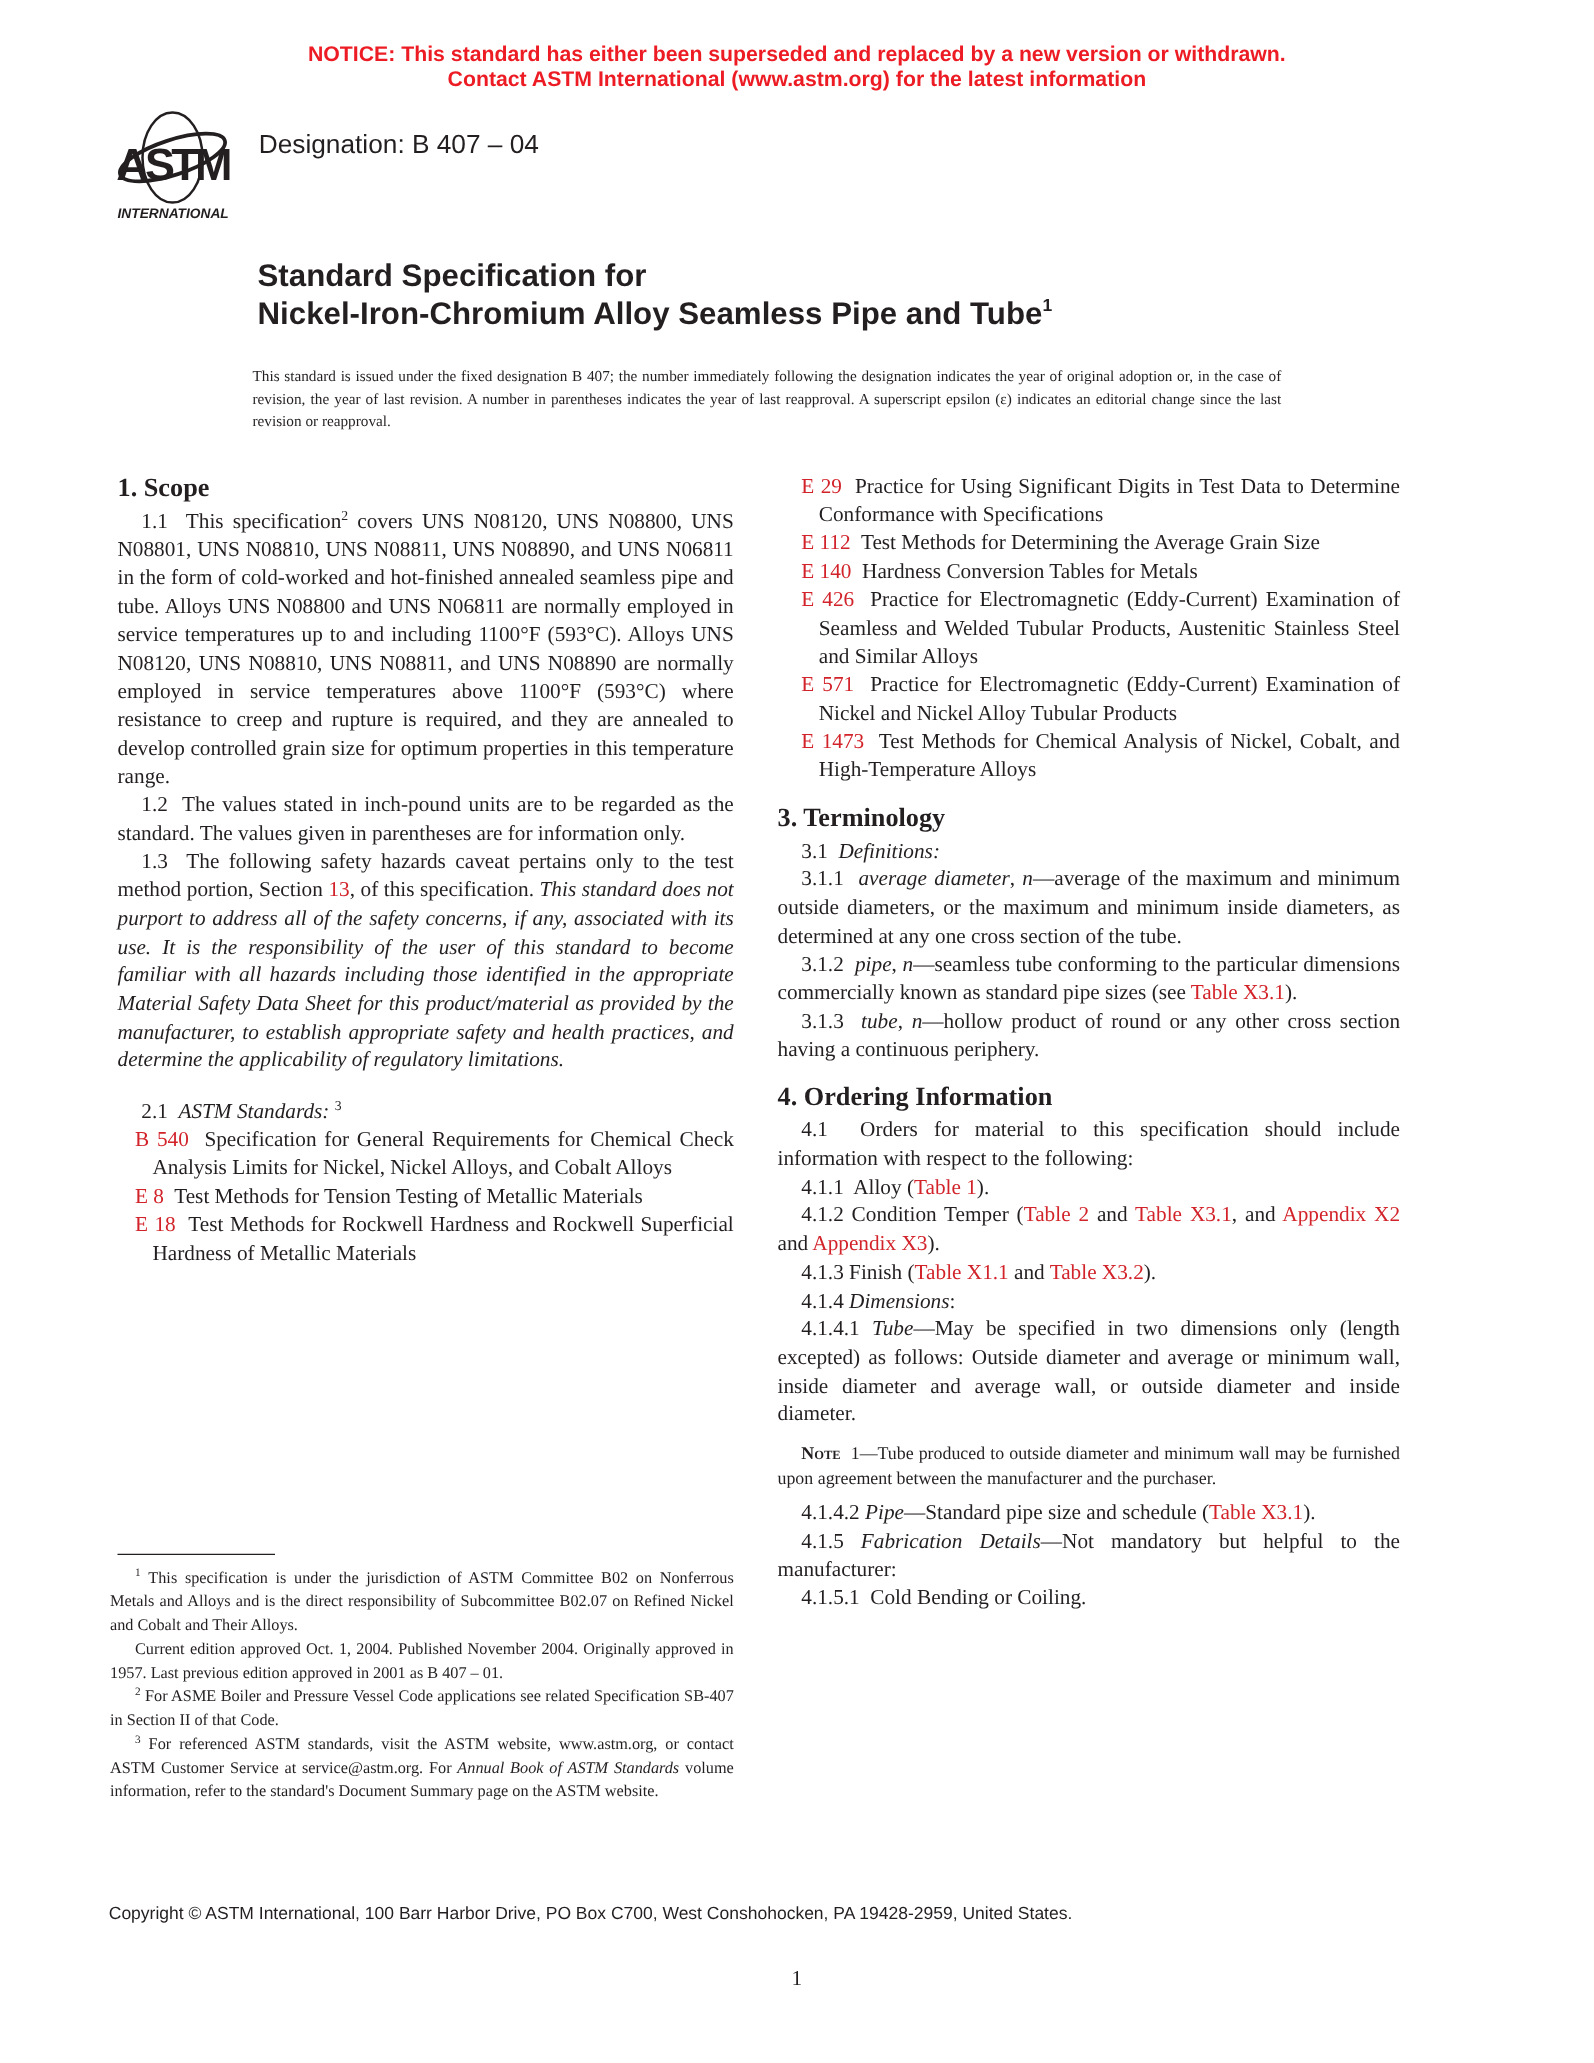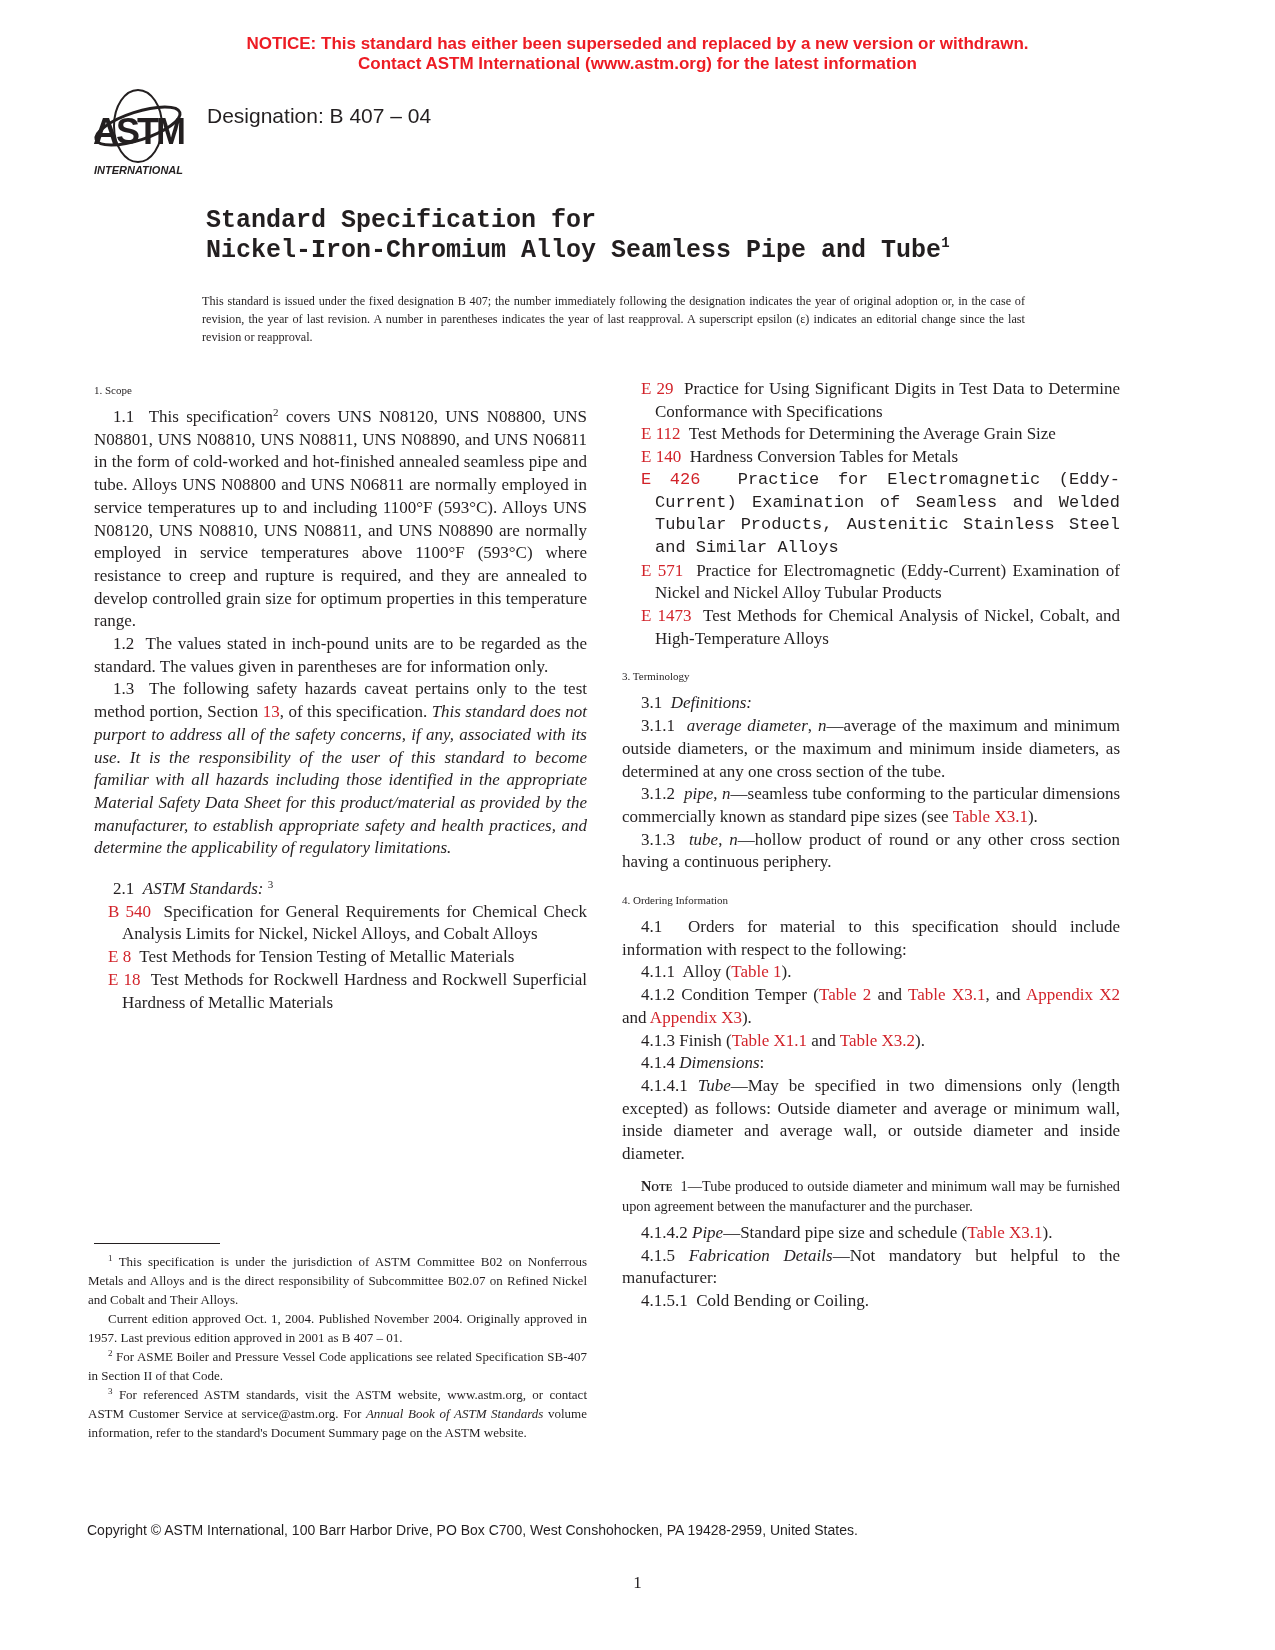--- a/index.html
+++ b/index.html
@@ -6,32 +6,32 @@
   body { width: 1275px; height: 1650px; position: relative; overflow: hidden; color: #231f20; }
   .red { color: #d2232a; }
 
   #notice { position: absolute; top: 34px; left: 0; width: 1275px; text-align: center;
             font-family: "Liberation Sans", sans-serif; font-weight: bold; font-size: 17px; line-height: 20px; color: #ed1c24; }
 
   #logo { position: absolute; left: 92px; top: 88px; width: 100px; height: 92px; }
   #designation { position: absolute; left: 207px; top: 104px; font-family: "Liberation Sans", sans-serif;
                  font-weight: normal; font-size: 21px; color: #231f20; }
 
-  #title { position: absolute; left: 206px; top: 206px; font-family: Liberation Mono, monospace; font-weight: bold;
+  #title { position: absolute; left: 206px; top: 206px; font-family: Liberation Sans, sans-serif; font-weight: bold;
            font-size: 25px; line-height: 30px; color: #231f20; }
   #title sup { font-size: 14px; vertical-align: 10px; line-height: 0; }
 
   #issuance { position: absolute; left: 202px; top: 292px; width: 823px;
               font-family: "Liberation Serif", serif; font-size: 12.2px; line-height: 18px; text-align: justify; color: #231f20; }
 
   .col { position: absolute; font-family: "Liberation Serif", serif; font-size: 17px; line-height: 22.7px; text-align: justify; color: #231f20; }
   #col-left { left: 94px; top: 378px; width: 493px; }
   #col-right { left: 622px; top: 378px; width: 498px; }
 
-  h2.sec { font-size: 11px; font-weight: normal; margin: 0; line-height: 24px; }
+  h2.sec { font-size: 21px; font-weight: bold; margin: 0; line-height: 24px; }
   p { margin: 0; }
   .ind { text-indent: 19px; }
   .ref { padding-left: 14px; text-indent: -14px; }
   .gap { height: 14px; }
   .it { font-style: italic; }
   sup.fn { font-size: 11px; vertical-align: 6px; line-height: 0; }
   .note { font-size: 14.3px; line-height: 20px; text-indent: 19px; }
   .smallcaps { font-variant: small-caps; font-weight: bold; }
 
   #fn-rule { position: absolute; left: 94px; top: 1243px; width: 126px; height: 1px; background: #231f20; }
@@ -90,21 +90,21 @@
   <p><sup>1</sup>&nbsp;<span>This specification is under the jurisdiction of ASTM Committee B02 on Nonferrous Metals and Alloys and is the direct responsibility of Subcommittee B02.07 on Refined Nickel and Cobalt and Their Alloys.</span></p>
   <p><span>Current edition approved Oct. 1, 2004. Published November 2004. Originally approved in 1957. Last previous edition approved in 2001 as B 407 – 01.</span></p>
   <p><sup>2</sup>&nbsp;<span>For ASME Boiler and Pressure Vessel Code applications see related Specification SB-407 in Section II of that Code.</span></p>
   <p><sup>3</sup>&nbsp;<span>For referenced ASTM standards, visit the ASTM website, www.astm.org, or contact ASTM Customer Service at service@astm.org. For </span><span class="it">Annual Book of ASTM Standards</span><span> volume information, refer to the standard's Document Summary page on the ASTM website.</span></p>
 </div>
 
 <div id="col-right" class="col">
   <p style="padding-left:33px;text-indent:-14px;font-family:Liberation Serif, serif;"><span class="red">E 29</span>&nbsp; <span>Practice for Using Significant Digits in Test Data to Determine Conformance with Specifications</span></p>
   <p style="padding-left:33px;text-indent:-14px;"><span class="red">E 112</span>&nbsp; <span>Test Methods for Determining the Average Grain Size</span></p>
   <p style="padding-left:33px;text-indent:-14px;"><span class="red">E 140</span>&nbsp; <span>Hardness Conversion Tables for Metals</span></p>
-  <p style="padding-left:33px;text-indent:-14px;font-family:Liberation Mono, monospace;"><span class="red">E 426</span>&nbsp; <span>Practice for Electromagnetic (Eddy-Current) Examination of Seamless and Welded Tubular Products, Austenitic Stainless Steel and Similar Alloys</span></p>
+  <p style="padding-left:33px;text-indent:-14px;"><span class="red">E 426</span>&nbsp; <span>Practice for Electromagnetic (Eddy-Current) Examination of Seamless and Welded Tubular Products, Austenitic Stainless Steel and Similar Alloys</span></p>
   <p style="padding-left:33px;text-indent:-14px;"><span class="red">E 571</span>&nbsp; <span>Practice for Electromagnetic (Eddy-Current) Examination of Nickel and Nickel Alloy Tubular Products</span></p>
   <p style="padding-left:33px;text-indent:-14px;"><span class="red">E 1473</span>&nbsp; <span>Test Methods for Chemical Analysis of Nickel, Cobalt, and High-Temperature Alloys</span></p>
 
   <div class="gap"></div>
   <h2 class="sec">3.  Terminology</h2>
   <div style="height:4px"></div>
   <p class="ind"><span>3.1</span>&nbsp; <span class="it">Definitions:</span></p>
   <p class="ind"><span>3.1.1</span>&nbsp; <span class="it">average diameter</span>, <span class="it">n</span><span>—average of the maximum and minimum outside diameters, or the maximum and minimum inside diameters, as determined at any one cross section of the tube.</span></p>
   <p class="ind"><span>3.1.2</span>&nbsp; <span class="it">pipe</span>, <span class="it">n</span><span>—seamless tube conforming to the particular dimensions commercially known as standard pipe sizes (see </span><span class="red">Table X3.1</span><span>).</span></p>
   <p class="ind"><span>3.1.3</span>&nbsp; <span class="it">tube</span>, <span class="it">n</span><span>—hollow product of round or any other cross section having a continuous periphery.</span></p>

